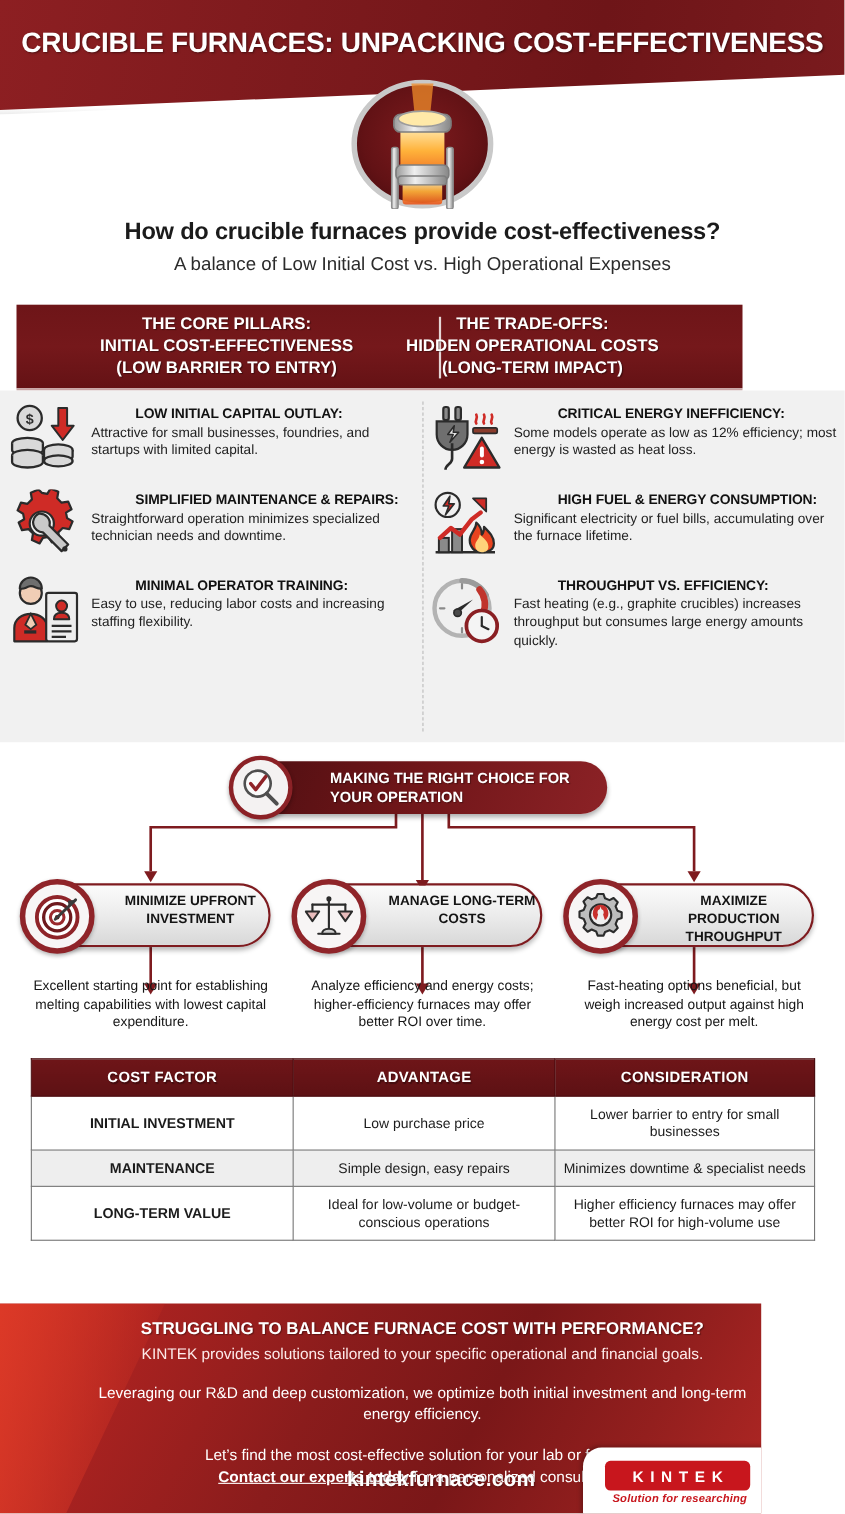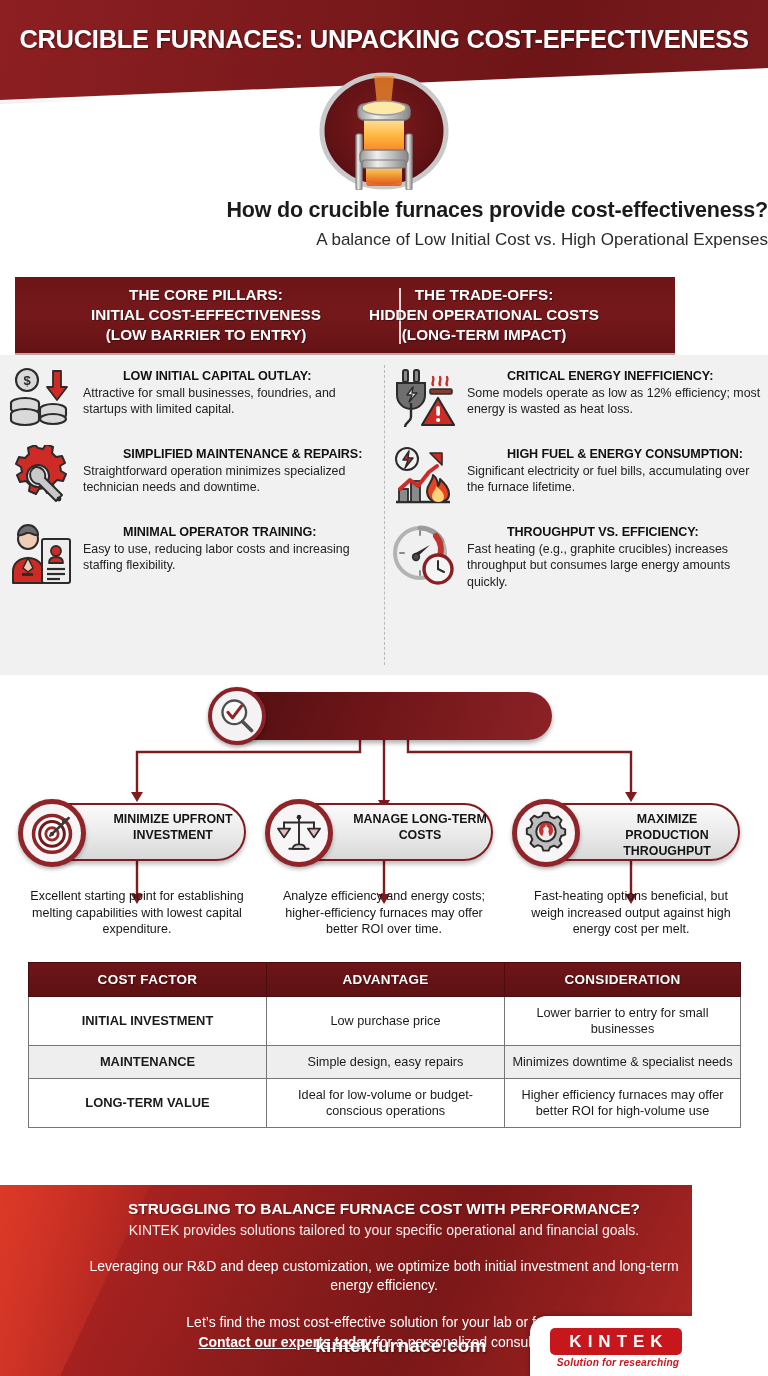--- a/index.html
+++ b/index.html
@@ -29,21 +29,21 @@
     font-size:25.5px; font-weight:bold; color:#fff; letter-spacing:-.3px;
     text-shadow:1px 1px 2px rgba(0,0,0,.45);
     font-stretch:condensed;
   }
   .furnace-badge {
     position:absolute; left:50%; top:72px; transform:translateX(-50%);
     width:132px; height:118px;
   }
 
   
-  .question-block { position:absolute; top:198px; left:0; width:768px; text-align:right; }
+  .question-block { position:absolute; top:198px; left:0; width:768px; text-align:center; }
   .question-title {
     font-size:21.5px; font-weight:bold; color:#1b1b1b; letter-spacing:-.2px;
   }
   .question-sub {
     font-size:17px; color:#2b2b2b; margin-top:7px;
   }
 
   
   .band {
     position:absolute; top:277px; left:0; width:660px; height:78px;
@@ -194,21 +194,21 @@
   }
   .logo-box {
     position:absolute; right:-4px; bottom:-6px; width:166px; height:66px;
     background:#ffffff; border-top-left-radius:17px;
     box-shadow:-1px -1px 4px rgba(0,0,0,.25);
   }
   .logo-pill {
     position:absolute; left:20px; top:12px; width:132px; height:27px;
     background:#c8161d; border-radius:5px;
     display:flex; align-items:center; justify-content:center;
-    letter-spacing:6px; color:#fff; font-size:17px; font-weight:bold;
+    letter-spacing:6px; color:#fff; font-size:14px; font-weight:bold;
     padding-left:6px;
   }
   .logo-tag {
     position:absolute; left:20px; top:41px; width:136px; text-align:center;
     color:#c8161d; font-size:10.2px; font-style:italic; font-weight:bold;
     letter-spacing:.2px;
   }
 </style>
 </head>
 <body>
@@ -440,20 +440,21 @@
   </svg>
 
   <div class="flow-head">
     <div class="flow-head-icon">
       <svg viewBox="0 0 44 44" width="40" height="40">
         <circle cx="19" cy="18" r="13" fill="#fafafa" stroke="#4f4f4f" stroke-width="2.6"></circle>
         <path d="M12 18l5 6 10-13" fill="none" stroke="#8f2429" stroke-width="3.4" stroke-linecap="round" stroke-linejoin="round"></path>
         <line x1="28" y1="28" x2="38" y2="38" stroke="#4f4f4f" stroke-width="4" stroke-linecap="round"></line>
       </svg>
     </div>
+    <div class="flow-head-label">MAKING THE RIGHT CHOICE FOR YOUR OPERATION</div>
   </div>
 
   <div class="pill p1">
     <div class="pill-icon">
       <svg viewBox="0 0 50 50" width="44" height="44">
         <circle cx="25" cy="26" r="21" fill="#fff" stroke="#8f2429" stroke-width="4"></circle>
         <circle cx="25" cy="26" r="14" fill="#fff" stroke="#6f1a1e" stroke-width="3.4"></circle>
         <circle cx="25" cy="26" r="7" fill="#fff" stroke="#9b2a2e" stroke-width="3.2"></circle>
         <circle cx="25" cy="26" r="2.4" fill="#5d1417"></circle>
         <line x1="23" y1="28" x2="44" y2="8" stroke="#3a3a3a" stroke-width="3" stroke-linecap="round"></line>

